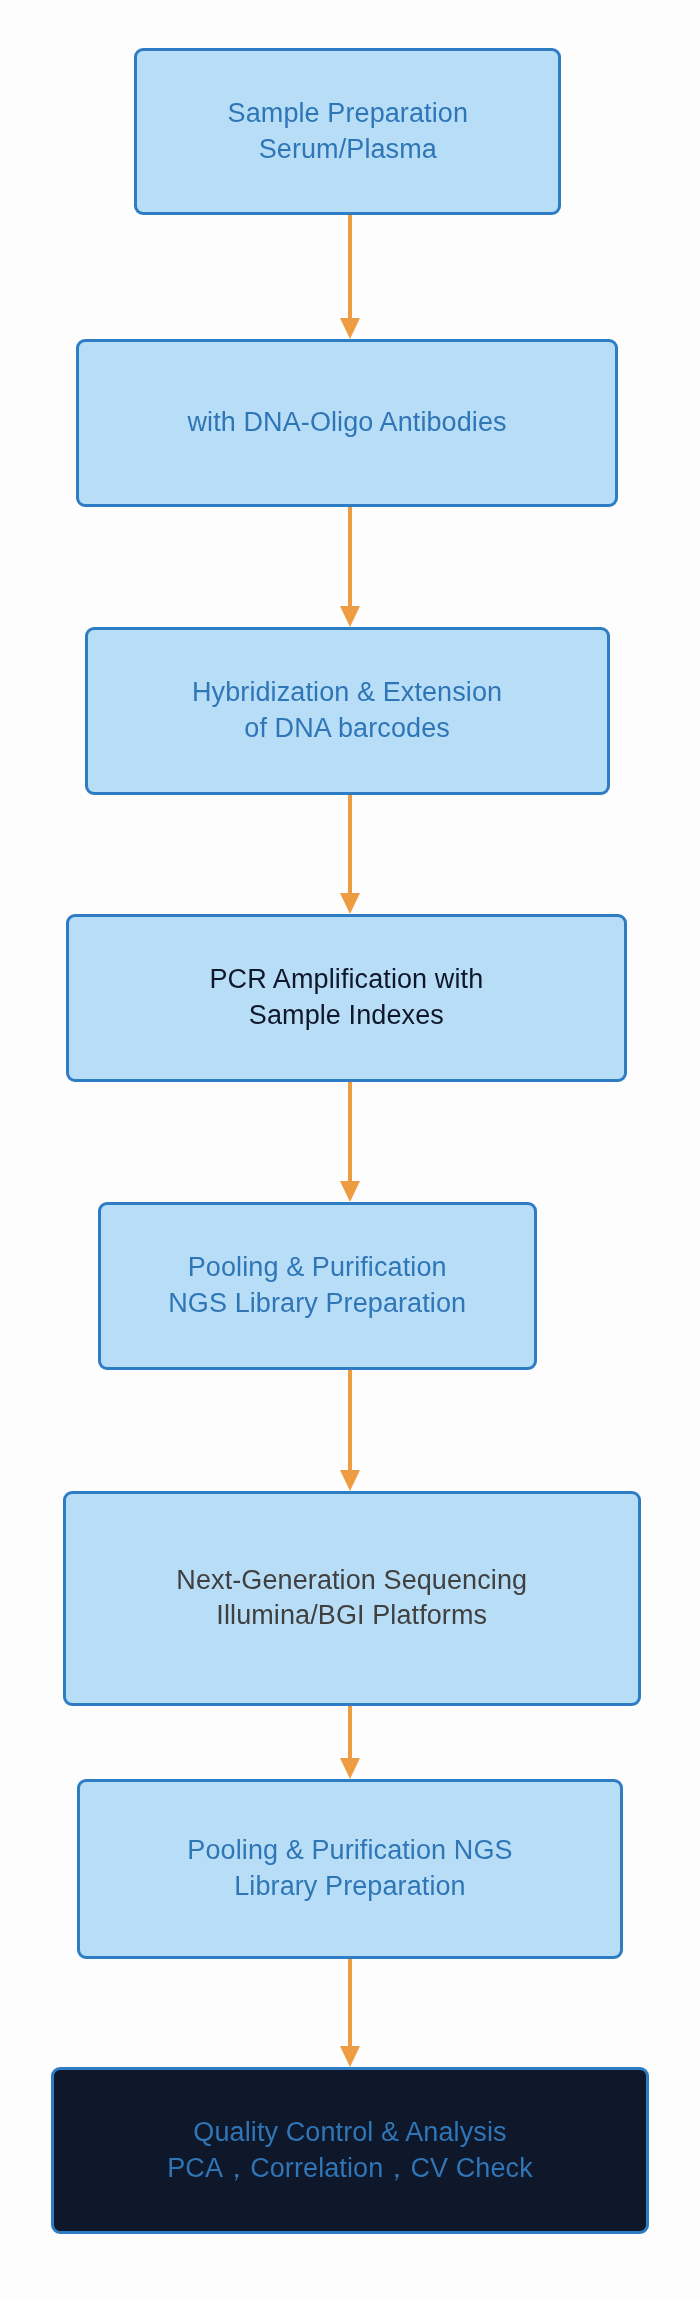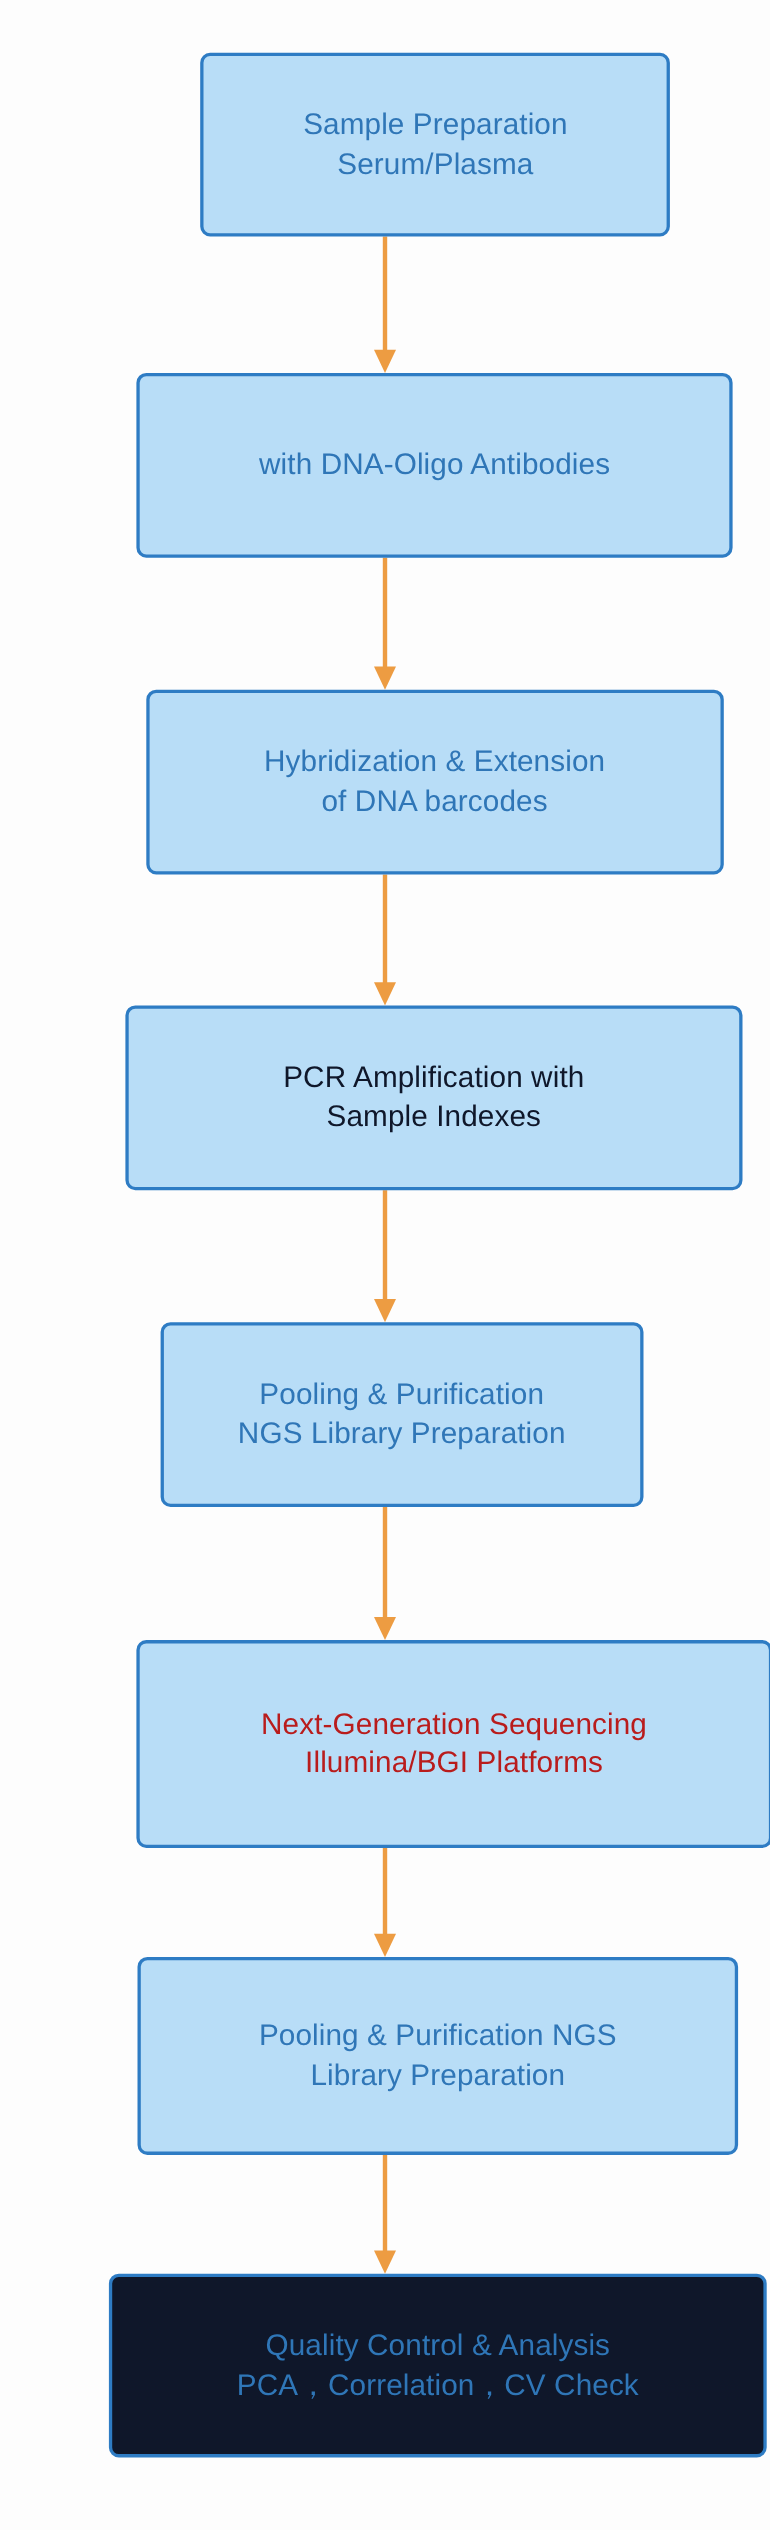--- a/index.html
+++ b/index.html
@@ -26,21 +26,20 @@
     display: flex;
     flex-direction: column;
     align-items: center;
     justify-content: center;
     color: #2f76b7;
     font-size: 27px;
     line-height: 1.32;
     letter-spacing: 0.1px;
     text-align: center;
     padding: 4px 10px;
-    margin-left: 48px;
   }
   .node .line {
     display: block;
     white-space: nowrap;
   }
   .edge {
     position: absolute;
     width: 0;
   }
   .edge .shaft {
@@ -106,21 +105,21 @@
       <span class="line">of DNA barcodes</span>
     </div>
     <div class="node" style="left: 65.625px; top: 914.177px; width: 561.458px; height: 167.405px; background: rgb(184, 221, 247); border-color: rgb(46, 124, 196); color: #0f172a;">
       <span class="line">PCR Amplification with</span>
       <span class="line">Sample Indexes</span>
     </div>
     <div class="node" style="left: 97.7083px; top: 1202.41px; width: 439px; height: 167.405px; background: rgb(184, 221, 247); border-color: rgb(46, 124, 196); color: rgb(47, 118, 183);">
       <span class="line">Pooling &amp; Purification</span>
       <span class="line">NGS Library Preparation</span>
     </div>
-    <div class="node" style="left: 76px; top: 1490.63px; width: 577.5px; height: 189px; background: rgb(184, 221, 247); border-color: rgb(46, 124, 196); color: #b91c1c;">
+    <div class="node" style="left: 63px; top: 1490.63px; width: 577.5px; height: 215px; background: rgb(184, 221, 247); border-color: rgb(46, 124, 196); color: #404040;">
       <span class="line">Next-Generation Sequencing</span>
       <span class="line">Illumina/BGI Platforms</span>
     </div>
     <div class="node" style="left: 77.2917px; top: 1778.86px; width: 545.417px; height: 180px; background: rgb(184, 221, 247); border-color: rgb(46, 124, 196); color: rgb(47, 118, 183);">
       <span class="line">Pooling &amp; Purification NGS</span>
       <span class="line">Library Preparation</span>
     </div>
     <div class="node" style="left: 51.0417px; top: 2067.09px; width: 597.917px; height: 167.405px; background: #0f172a; border-color: rgb(46, 124, 196); color: rgb(47, 118, 183);">
       <span class="line">Quality Control &amp; Analysis</span>
       <span class="line">PCA，Correlation，CV Check</span>

